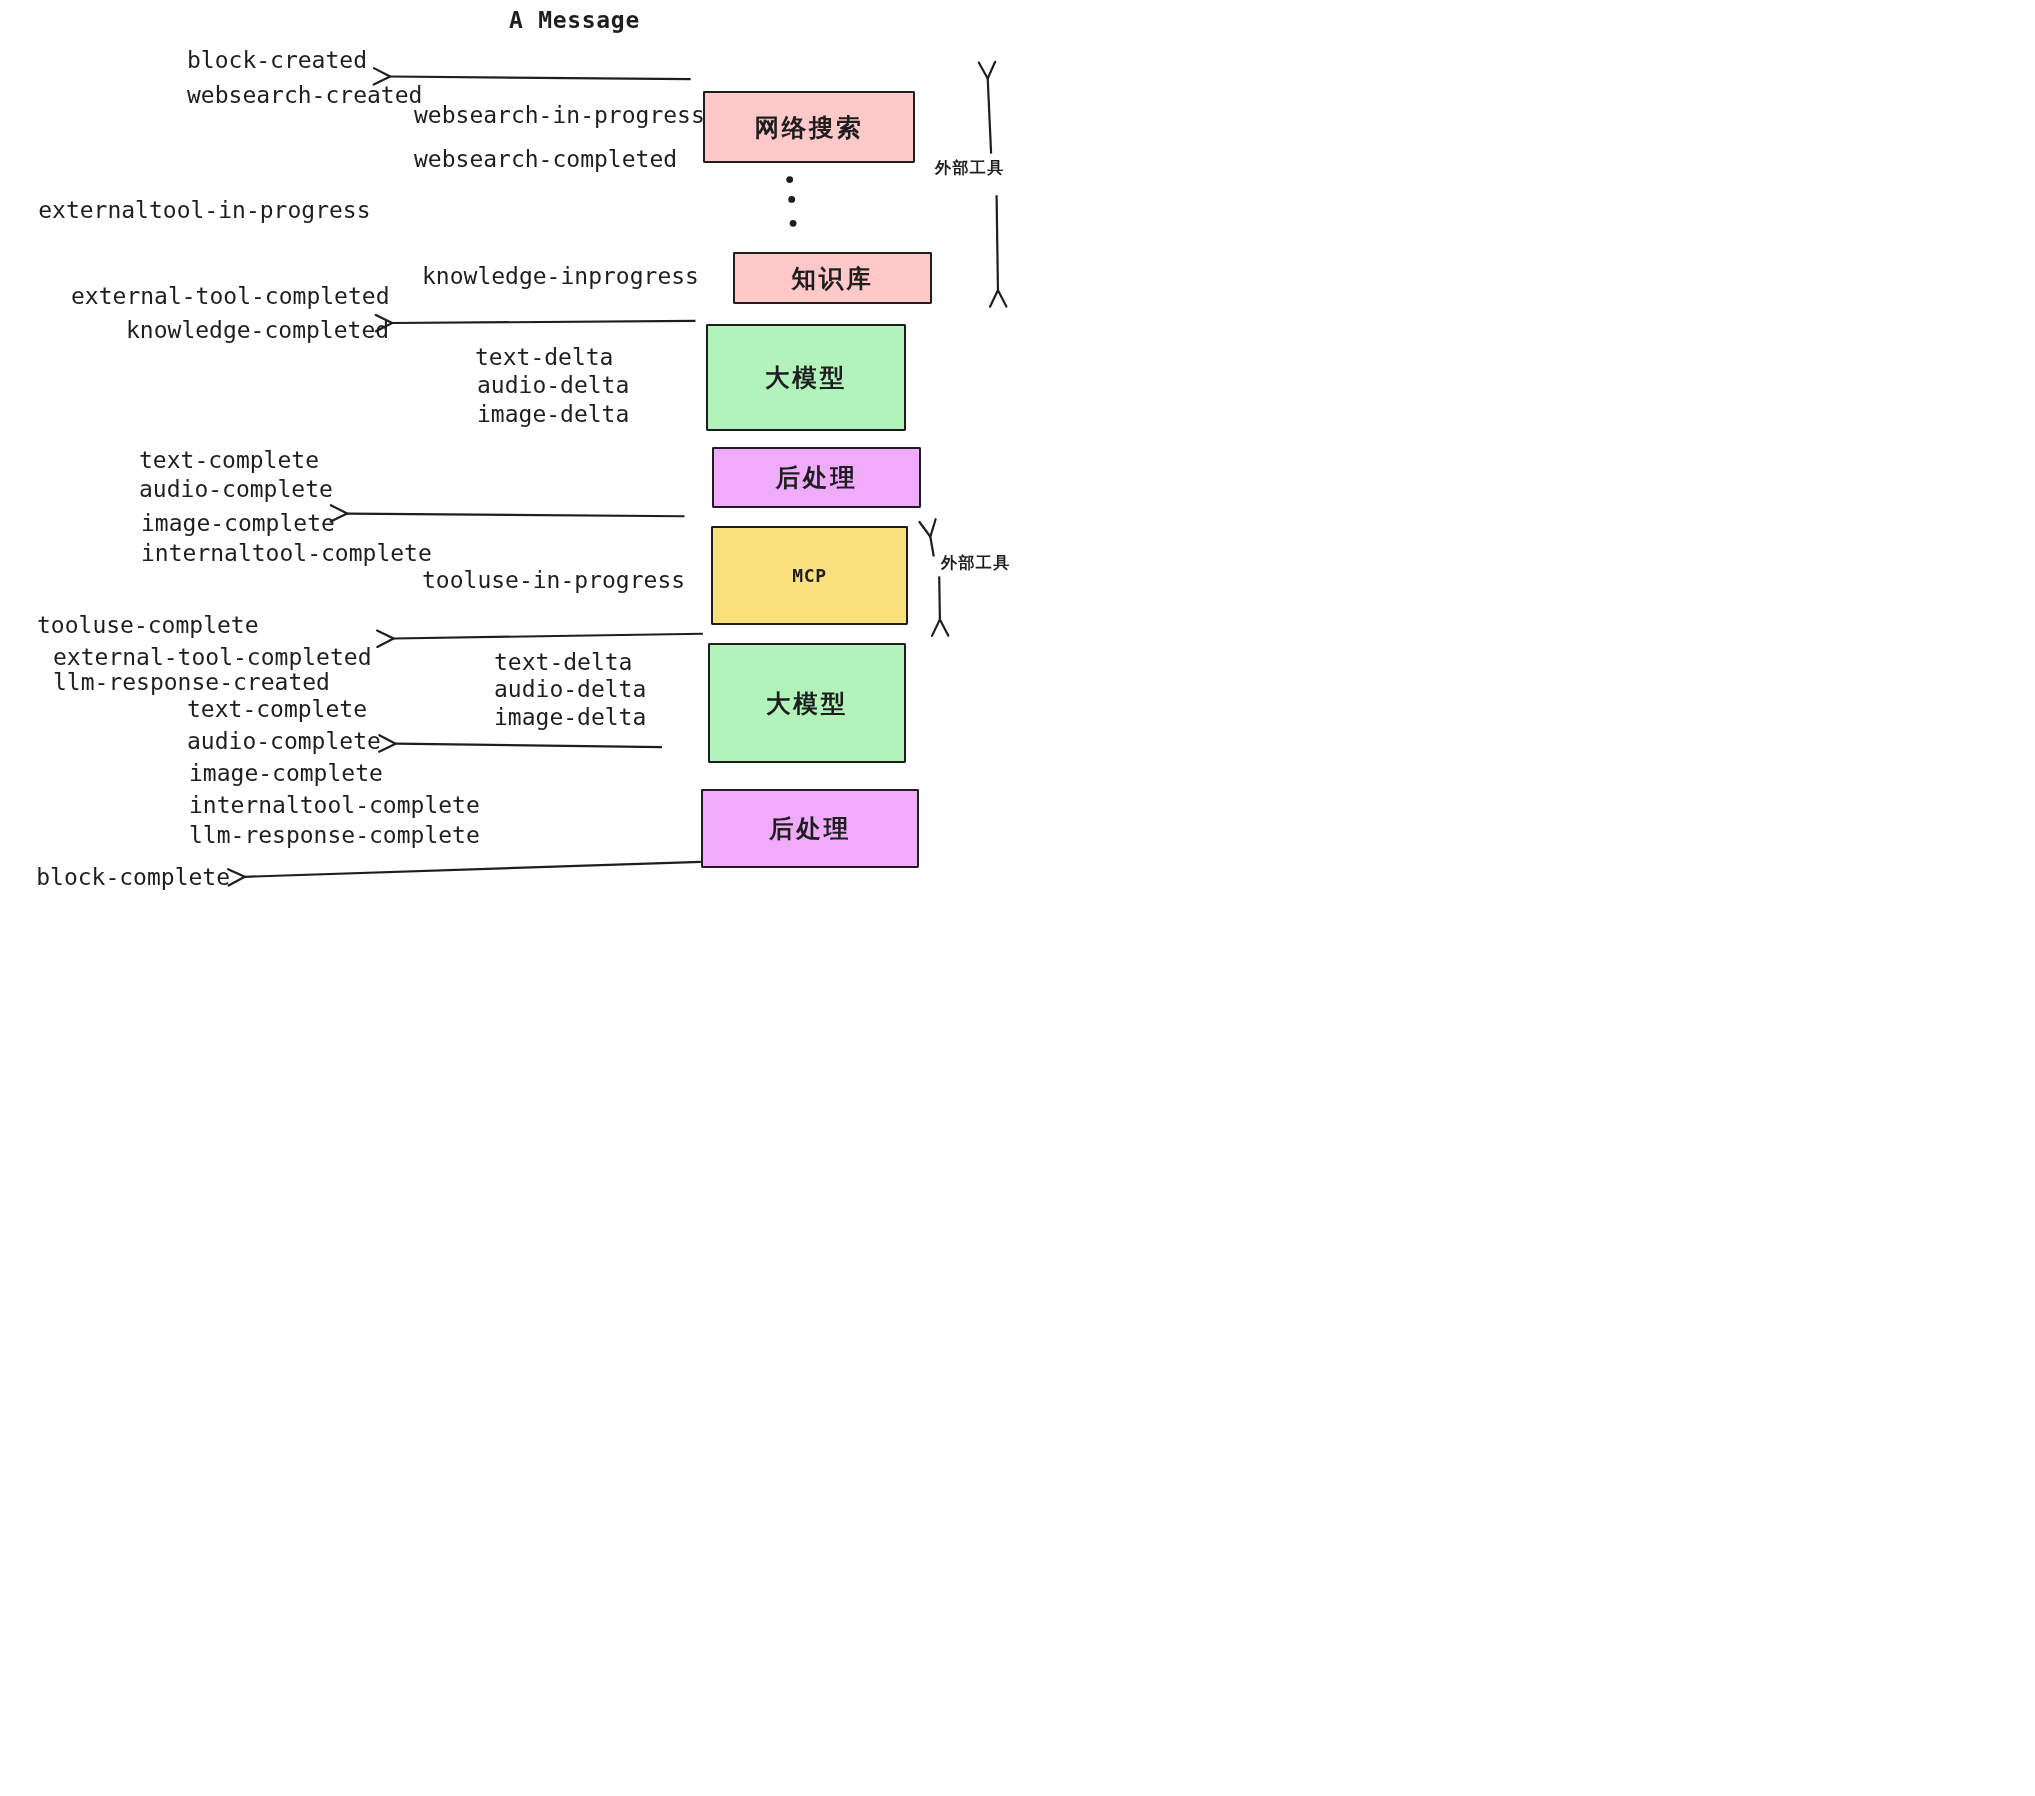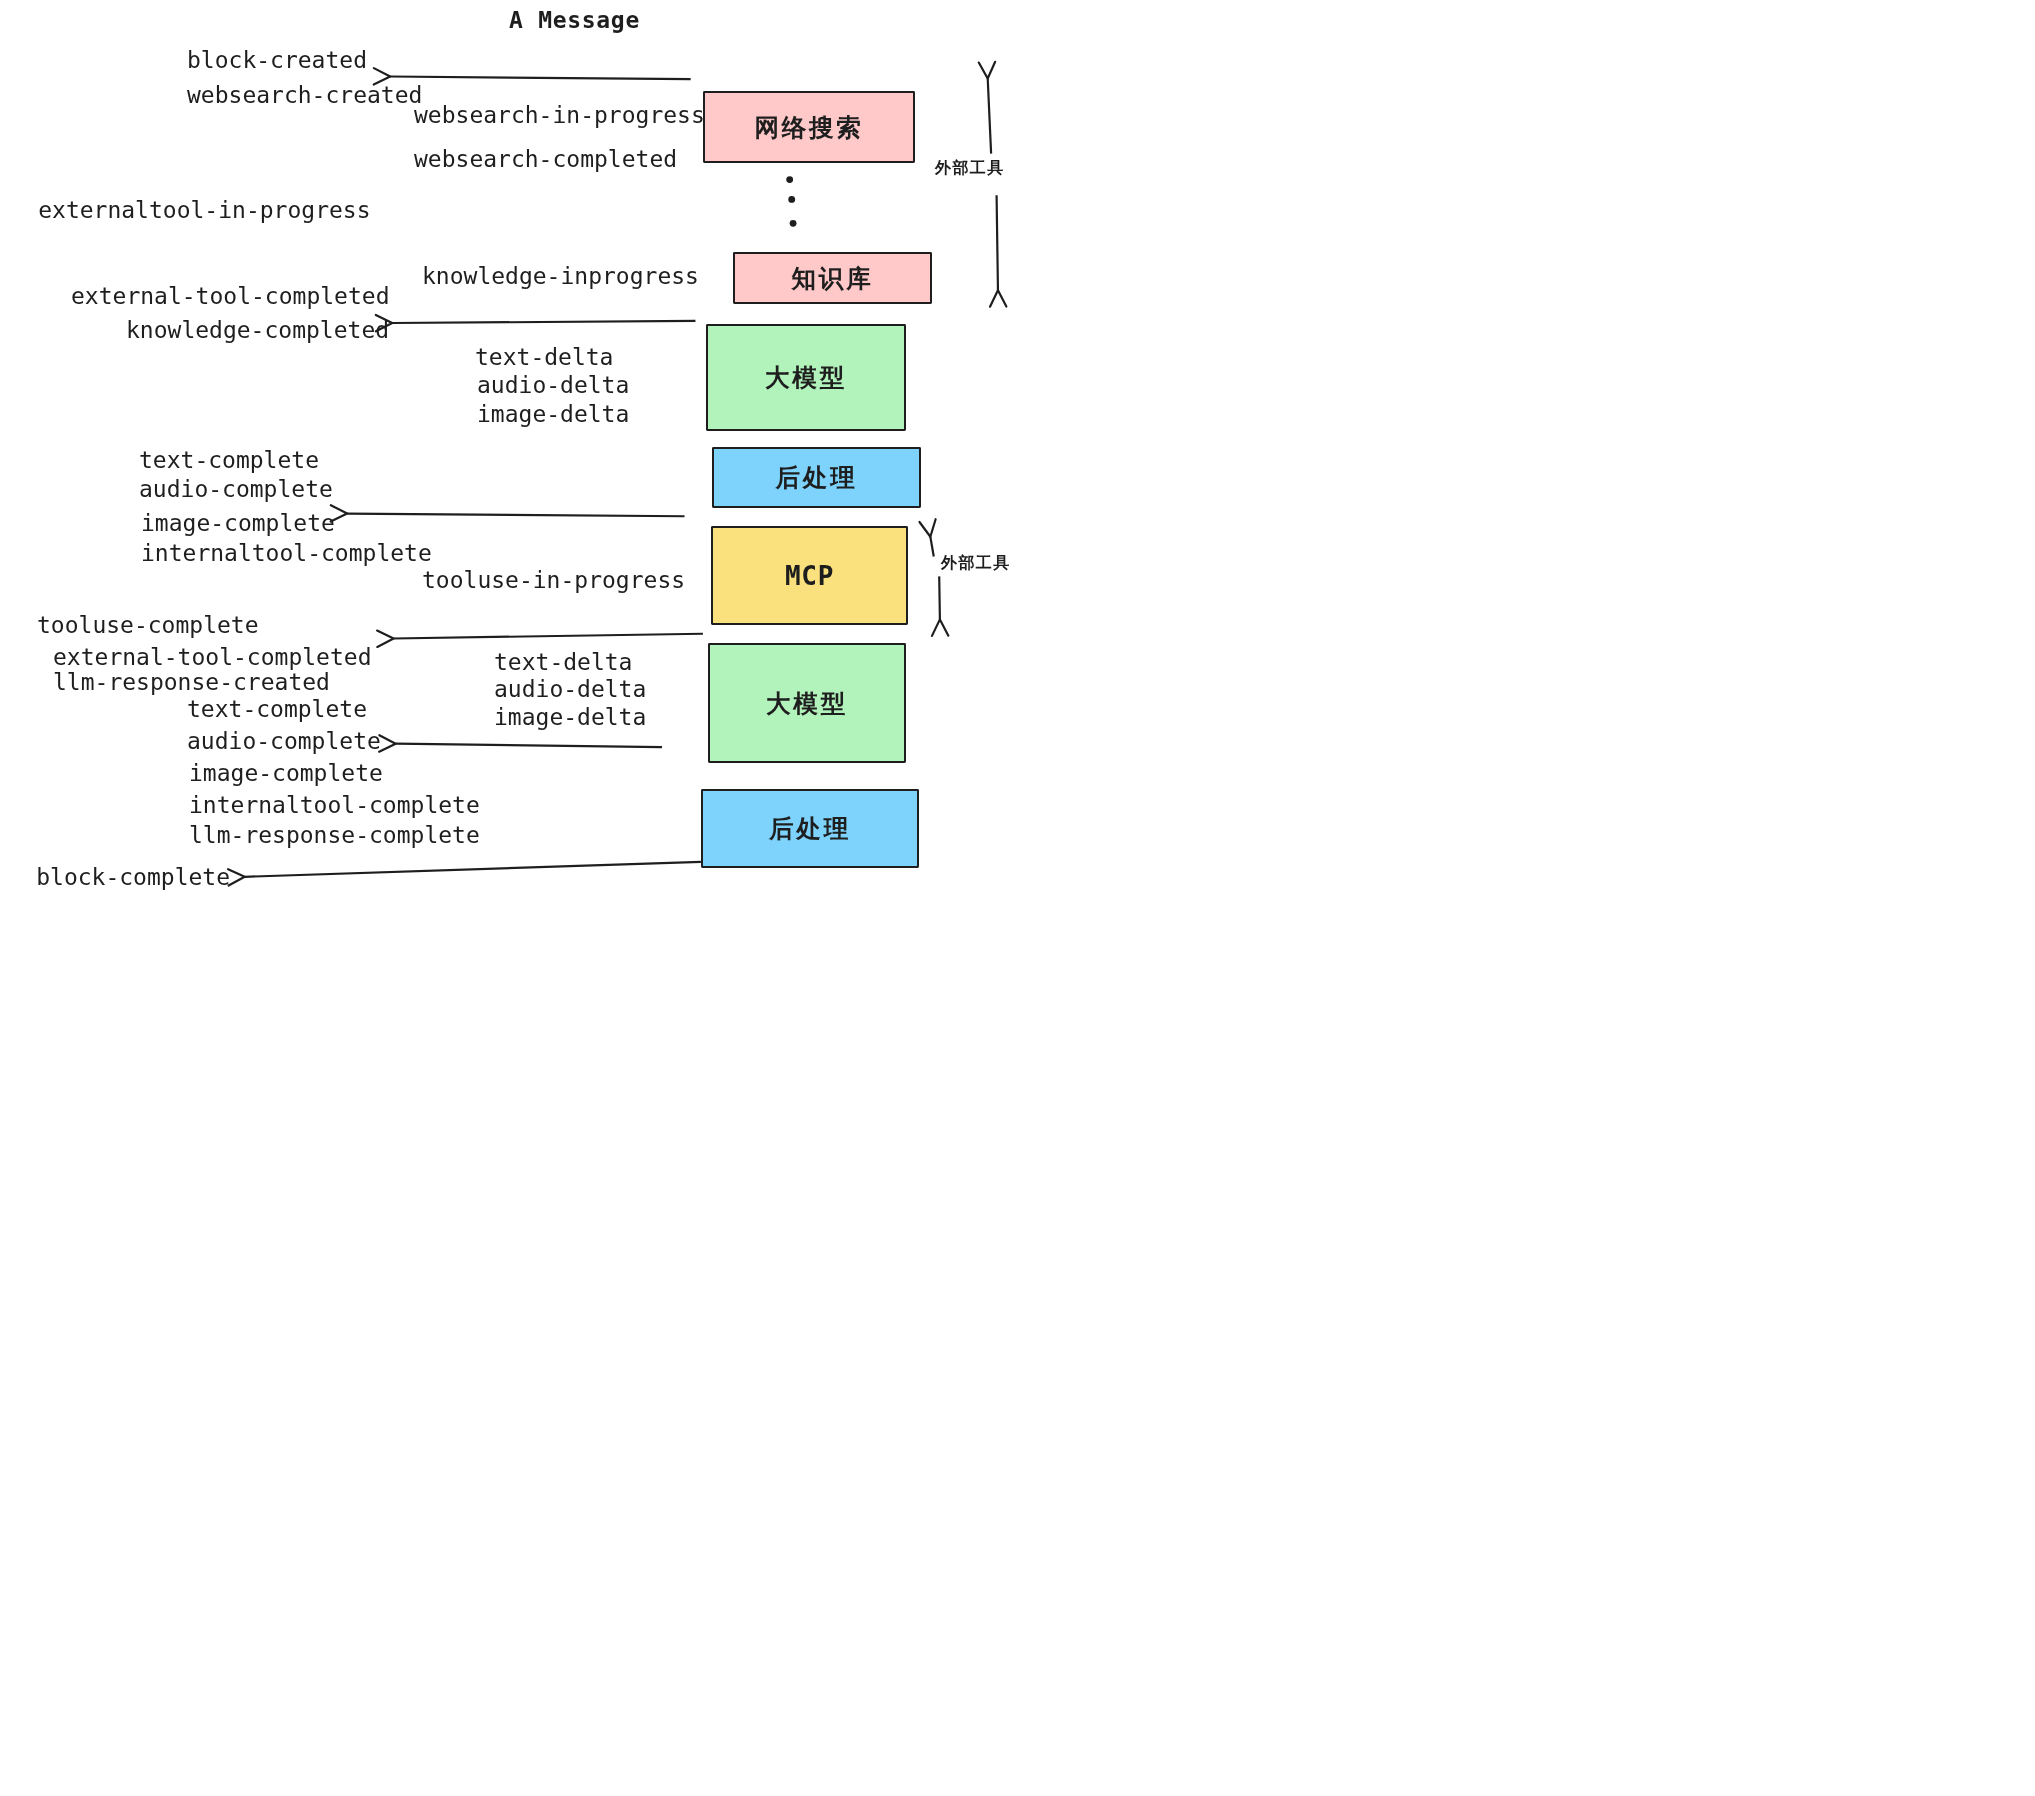--- a/index.html
+++ b/index.html
@@ -28,22 +28,22 @@
     border:2px solid #1e1e1e;border-radius:1.4px;
     display:flex;align-items:center;justify-content:center;
     box-sizing:border-box;
     font-family:"Liberation Sans", sans-serif;
     font-size:24.6px;font-weight:600;
     letter-spacing:2.7px;
   }
   .box.pink{background:#ffc9c9;}
   .box.green{background:#b2f2bb;text-align:center;}
   .box.yellow{background:#fae17d;}
-  .box.white{background:#7dd3fc;}
-  .box.mono{font-family:"DejaVu Sans Mono", monospace;font-weight:bold;letter-spacing:0.7px;font-size:26px;align-items:center;}
+  .box.white{background:#f0abfc;}
+  .box.mono{font-family:"DejaVu Sans Mono", monospace;font-weight:bold;letter-spacing:0.7px;font-size:18px;align-items:center;}
   .side{
     position:absolute;
     font-family:"Liberation Sans", sans-serif;
     font-size:16px;font-weight:600;letter-spacing:1.4px;
     white-space:nowrap;
   }
 </style>
 </head>
 <body>
 

